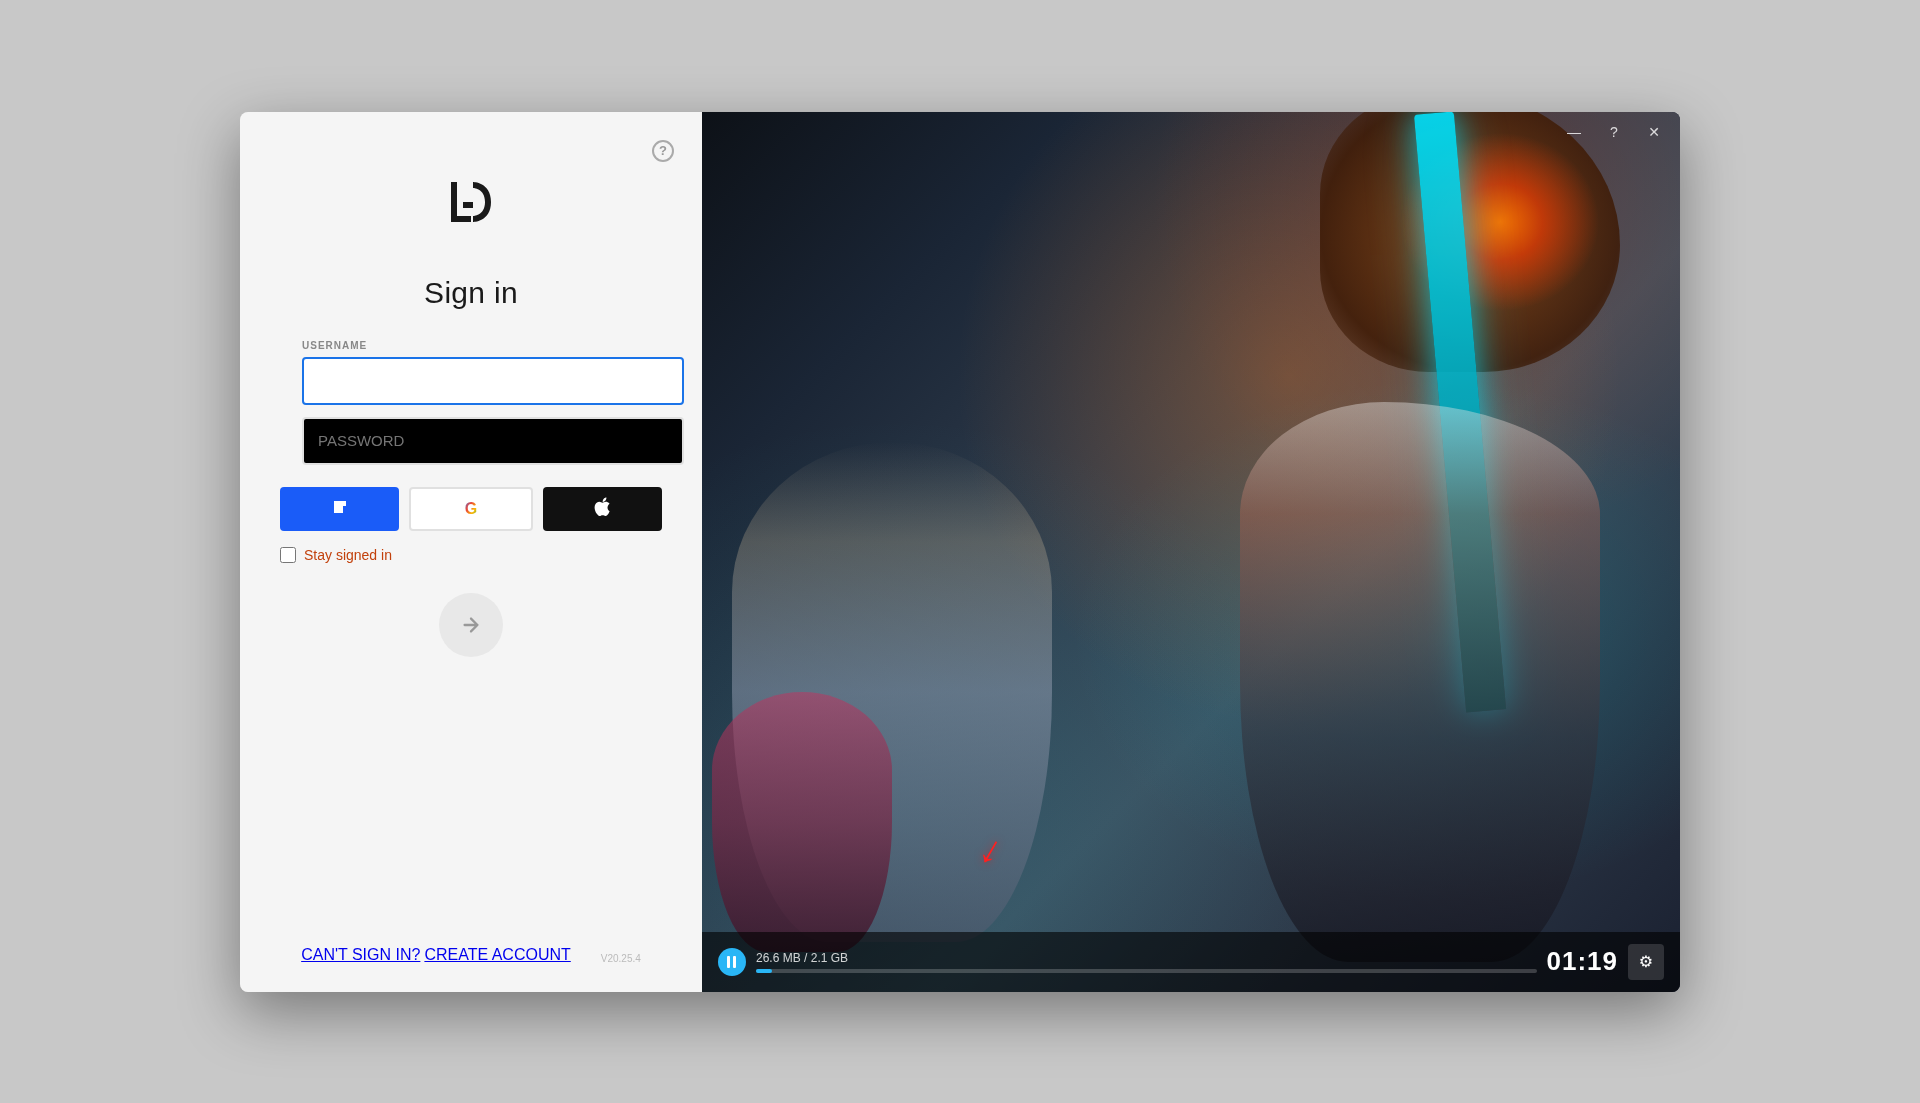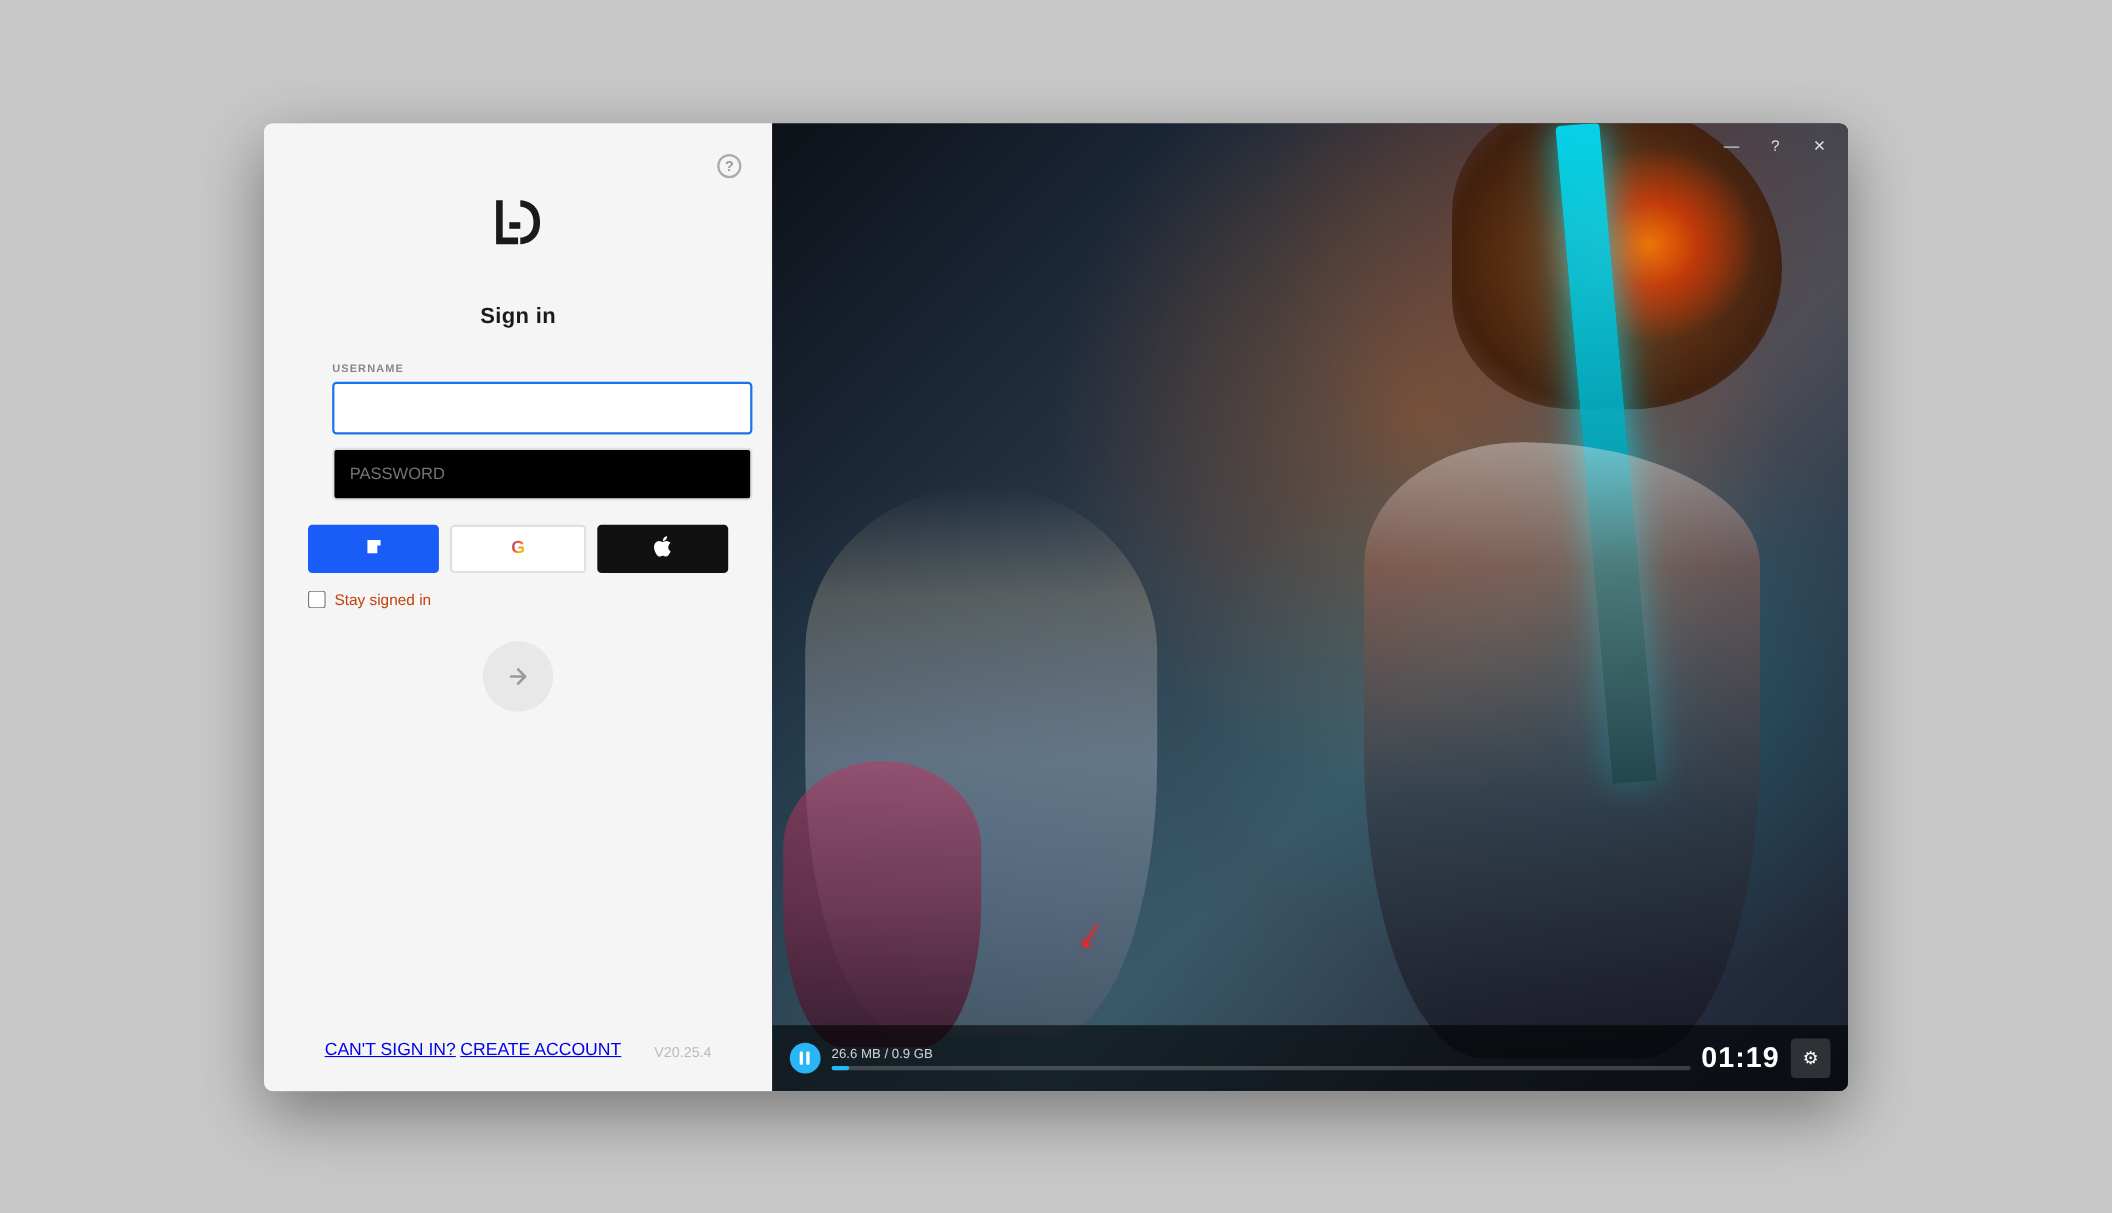--- a/index.html
+++ b/index.html
@@ -51,22 +51,22 @@
     }
     .logo {
       margin-top: 20px;
       margin-bottom: 40px;
     }
     .logo svg {
       width: 60px;
       height: 60px;
     }
     .sign-in-title {
-      font-size: 20px;
-      font-weight: 700;
+      font-size: 30px;
+      font-weight: 400;
       color: #1a1a1a;
       margin-bottom: 30px;
       letter-spacing: 0.3px;
     }
     .form-group {
       width: 100%;
       margin-bottom: 12px;
       margin-left: 44px;
     }
     .form-group label {
@@ -167,21 +167,21 @@
       display: flex;
       align-items: center;
       justify-content: center;
       margin-bottom: auto;
     }
     .next-btn svg {
       width: 22px;
       height: 22px;
     }
     .version-text {
-      font-size: 13px;
+      font-size: 10px;
       color: #bbb;
       margin-top: 4px;
     }
     .bottom-row {
       width: 100%;
       display: flex;
       justify-content: center;
       align-items: flex-end;
       gap: 30px;
       position: absolute;
@@ -507,21 +507,21 @@
           <div class="pause-icon">
             <div class="pause-bar"></div>
             <div class="pause-bar"></div>
           </div>
         </button>
 
         <div class="download-info">
           <div class="download-text">
             <span>26.6 MB</span>
             <span>/</span>
-            <span>0.9 GB</span>
+            <span>2.1 GB</span>
           </div>
           <div class="progress-track">
             <div class="progress-fill" style="width: 2%"></div>
           </div>
         </div>
 
         <div class="timer">01:19</div>
 
         <button class="settings-btn">
           <span>⚙</span>

